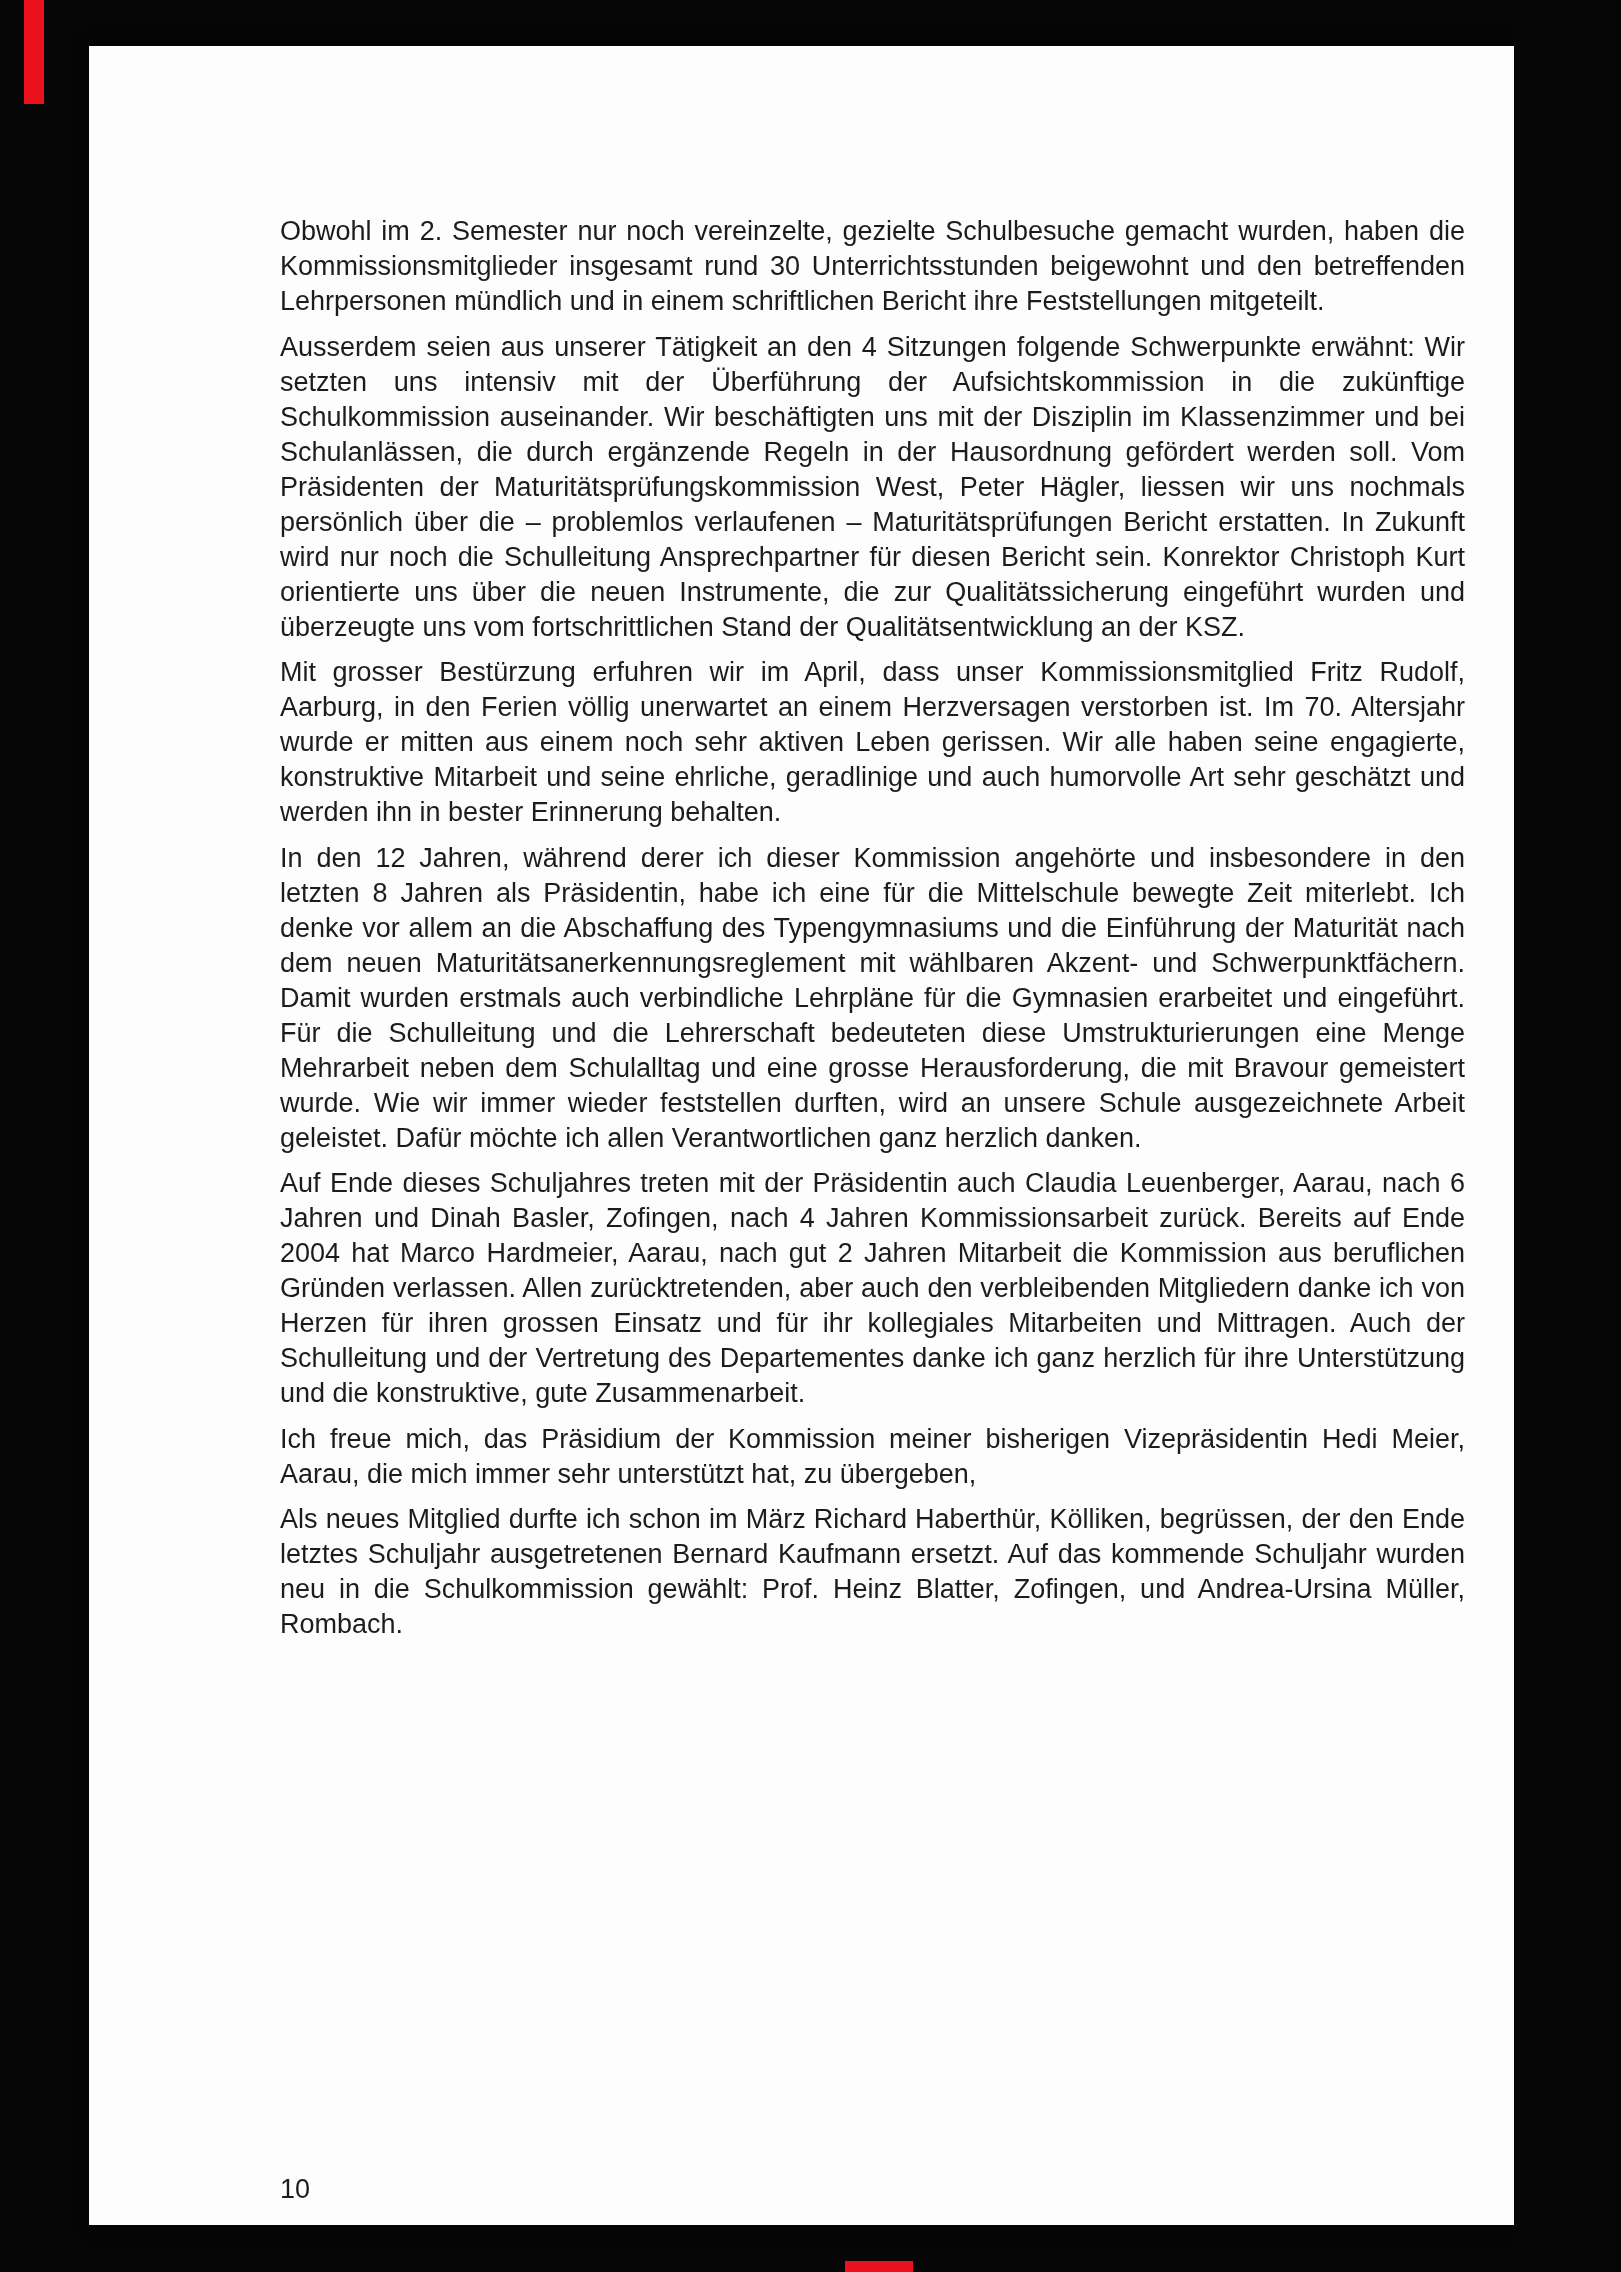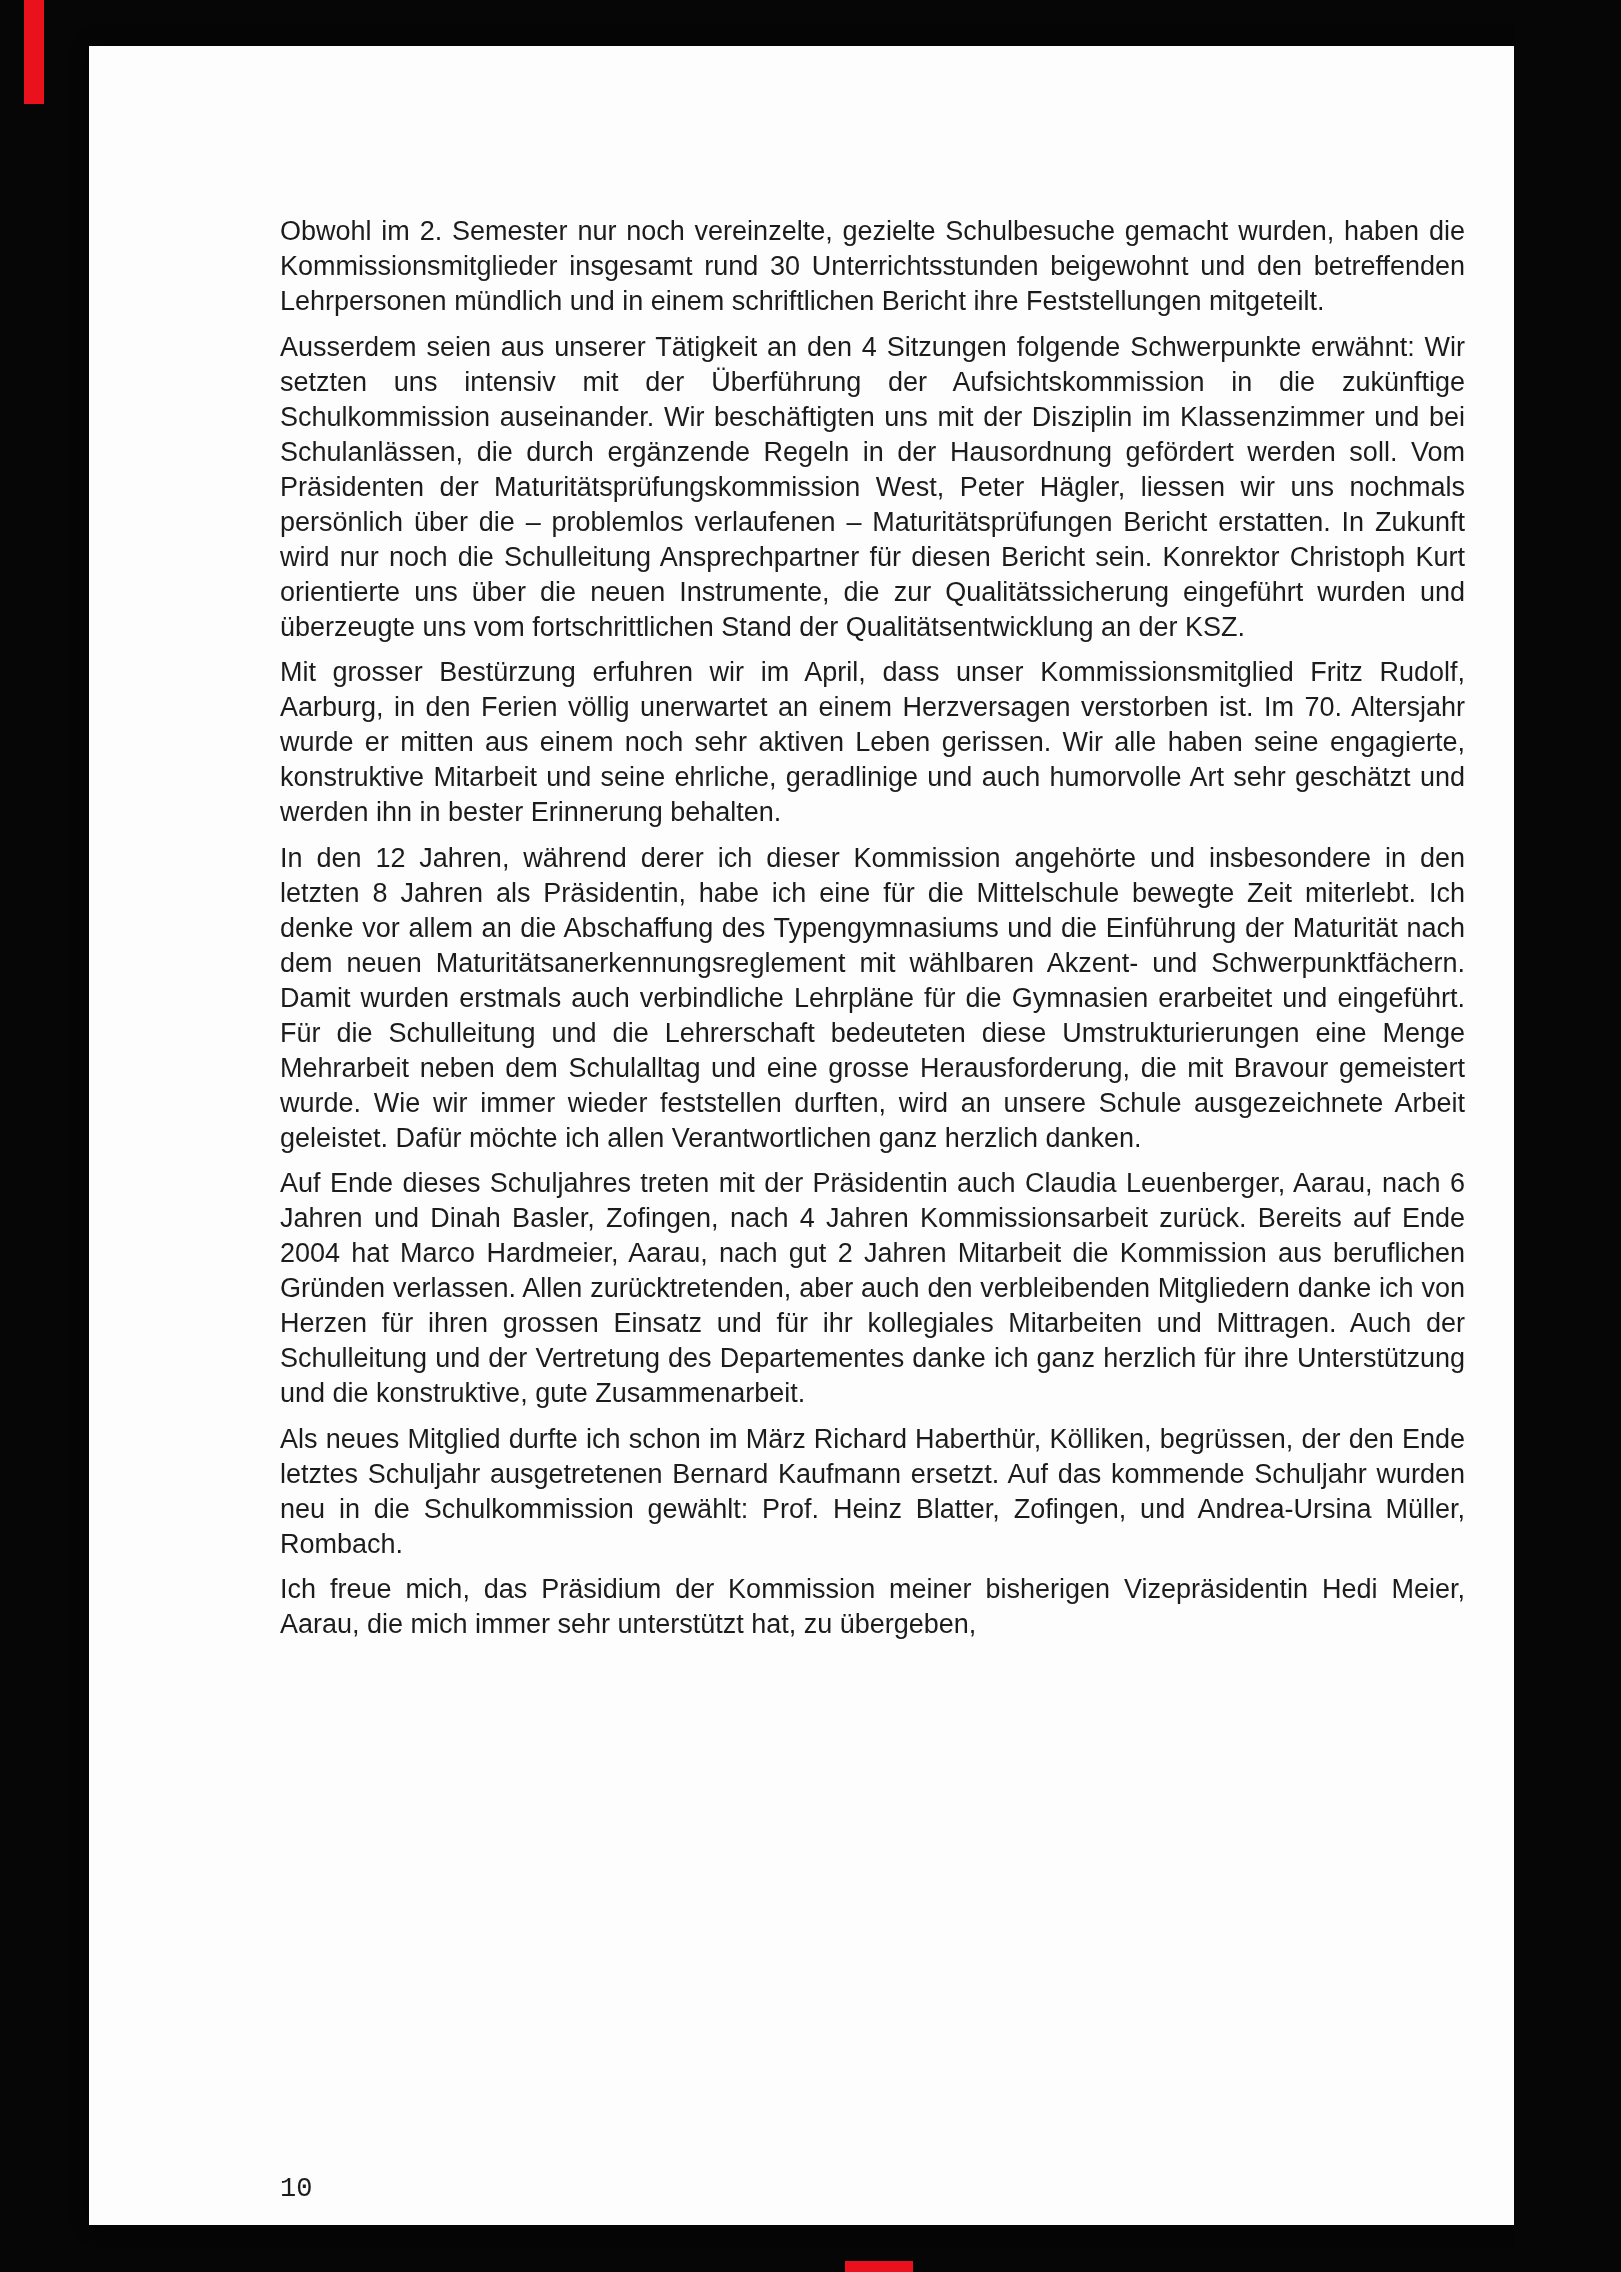--- a/index.html
+++ b/index.html
@@ -55,40 +55,39 @@
     hyphens: auto;
     -webkit-hyphens: auto;
   }
   .page-number {
     position: absolute;
     left: 191px;
     top: 2126px;
     color: #1c1c1c;
     font-size: 27px;
     line-height: 35px;
-    font-family: Liberation Mono, monospace;
   }
 </style>
 </head>
 <body>
 
 <div class="stage">
 
   <div class="scan-artifact-top"></div>
   <div class="scan-artifact-bottom"></div>
 
   <div class="page">
 
     <div class="text-block">
       <p>Obwohl im 2. Semester nur noch vereinzelte, gezielte Schulbesuche gemacht wurden, haben die Kommissionsmitglieder insgesamt rund 30 Unterrichtsstunden beigewohnt und den betreffenden Lehrpersonen mündlich und in einem schriftlichen Bericht ihre Feststellungen mitgeteilt.</p>
       <p>Ausserdem seien aus unserer Tätigkeit an den 4 Sitzungen folgende Schwerpunkte erwähnt: Wir setzten uns intensiv mit der Überführung der Aufsichtskommission in die zukünftige Schulkommission auseinander. Wir beschäftigten uns mit der Disziplin im Klassenzimmer und bei Schulanlässen, die durch ergänzende Regeln in der Hausordnung gefördert werden soll. Vom Präsidenten der Maturitätsprüfungskommission West, Peter Hägler, liessen wir uns nochmals persönlich über die – problemlos verlaufenen – Maturitätsprüfungen Bericht erstatten. In Zukunft wird nur noch die Schulleitung Ansprechpartner für diesen Bericht sein. Konrektor Christoph Kurt orientierte uns über die neuen Instrumente, die zur Qualitätssicherung eingeführt wurden und überzeugte uns vom fortschrittlichen Stand der Qualitätsentwicklung an der KSZ.</p>
       <p>Mit grosser Bestürzung erfuhren wir im April, dass unser Kommissionsmitglied Fritz Rudolf, Aarburg, in den Ferien völlig unerwartet an einem Herzversagen verstorben ist. Im 70. Altersjahr wurde er mitten aus einem noch sehr aktiven Leben gerissen. Wir alle haben seine engagierte, konstruktive Mitarbeit und seine ehrliche, geradlinige und auch humorvolle Art sehr geschätzt und werden ihn in bester Erinnerung behalten.</p>
       <p>In den 12 Jahren, während derer ich dieser Kommission angehörte und insbesondere in den letzten 8 Jahren als Präsidentin, habe ich eine für die Mittelschule bewegte Zeit miterlebt. Ich denke vor allem an die Abschaffung des Typengymnasiums und die Einführung der Maturität nach dem neuen Maturitätsanerkennungsreglement mit wählbaren Akzent- und Schwerpunktfächern. Damit wurden erstmals auch verbindliche Lehrpläne für die Gymnasien erarbeitet und eingeführt. Für die Schulleitung und die Lehrerschaft bedeuteten diese Umstrukturierungen eine Menge Mehrarbeit neben dem Schulalltag und eine grosse Herausforderung, die mit Bravour gemeistert wurde. Wie wir immer wieder feststellen durften, wird an unsere Schule ausgezeichnete Arbeit geleistet. Dafür möchte ich allen Verantwortlichen ganz herzlich danken.</p>
       <p>Auf Ende dieses Schuljahres treten mit der Präsidentin auch Claudia Leuenberger, Aarau, nach 6 Jahren und Dinah Basler, Zofingen, nach 4 Jahren Kommissionsarbeit zurück. Bereits auf Ende 2004 hat Marco Hardmeier, Aarau, nach gut 2 Jahren Mitarbeit die Kommission aus beruflichen Gründen verlassen. Allen zurücktretenden, aber auch den verbleibenden Mitgliedern danke ich von Herzen für ihren grossen Einsatz und für ihr kollegiales Mitarbeiten und Mittragen. Auch der Schulleitung und der Vertretung des Departementes danke ich ganz herzlich für ihre Unterstützung und die konstruktive, gute Zusammenarbeit.</p>
+      <p>Ich freue mich, das Präsidium der Kommission meiner bisherigen Vizepräsidentin Hedi Meier, Aarau, die mich immer sehr unterstützt hat, zu übergeben,</p>
       <p>Als neues Mitglied durfte ich schon im März Richard Haberthür, Kölliken, begrüssen, der den Ende letztes Schuljahr ausgetretenen Bernard Kaufmann ersetzt. Auf das kommende Schuljahr wurden neu in die Schulkommission gewählt: Prof. Heinz Blatter, Zofingen, und Andrea-Ursina Müller, Rombach.</p>
-      <p>Ich freue mich, das Präsidium der Kommission meiner bisherigen Vizepräsidentin Hedi Meier, Aarau, die mich immer sehr unterstützt hat, zu übergeben,</p>
     </div>
 
     <div class="page-number">10</div>
 
   </div>
 </div>
 
 
 </body></html>

